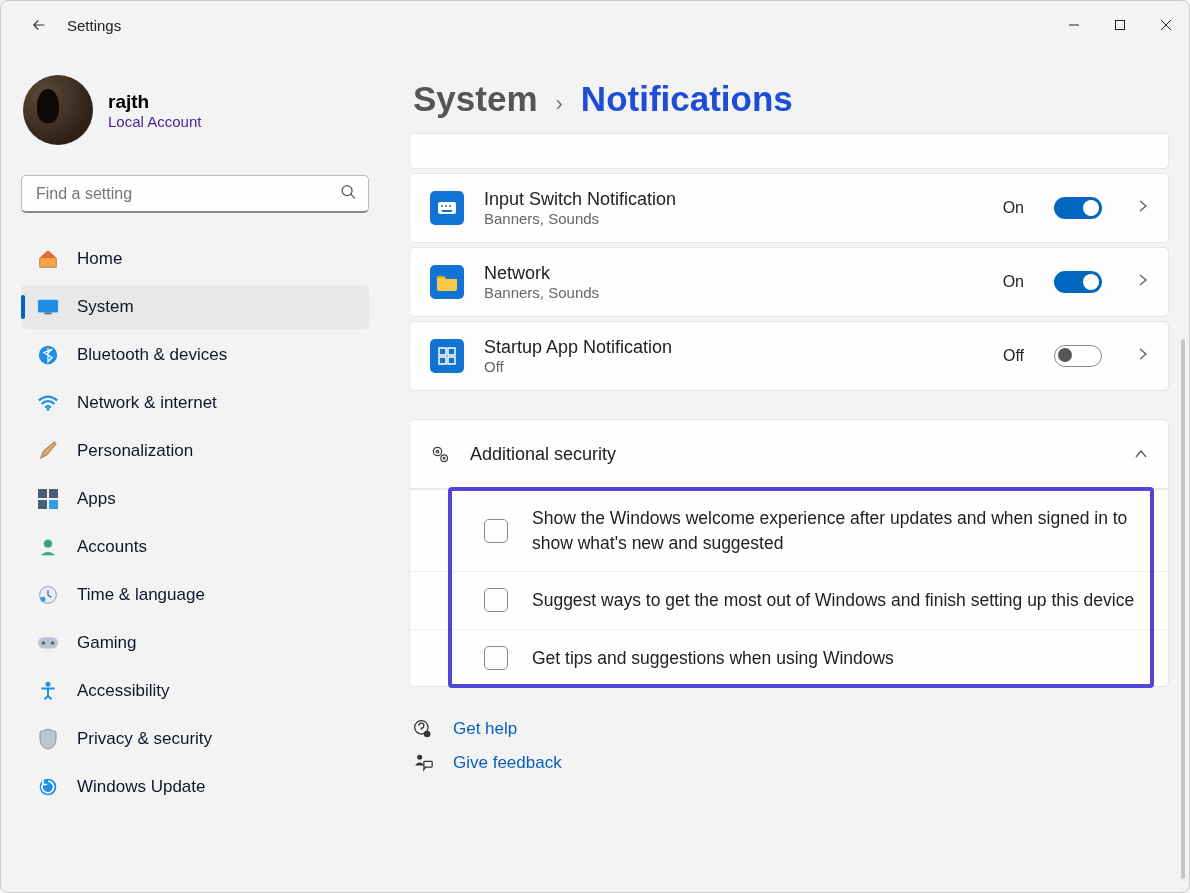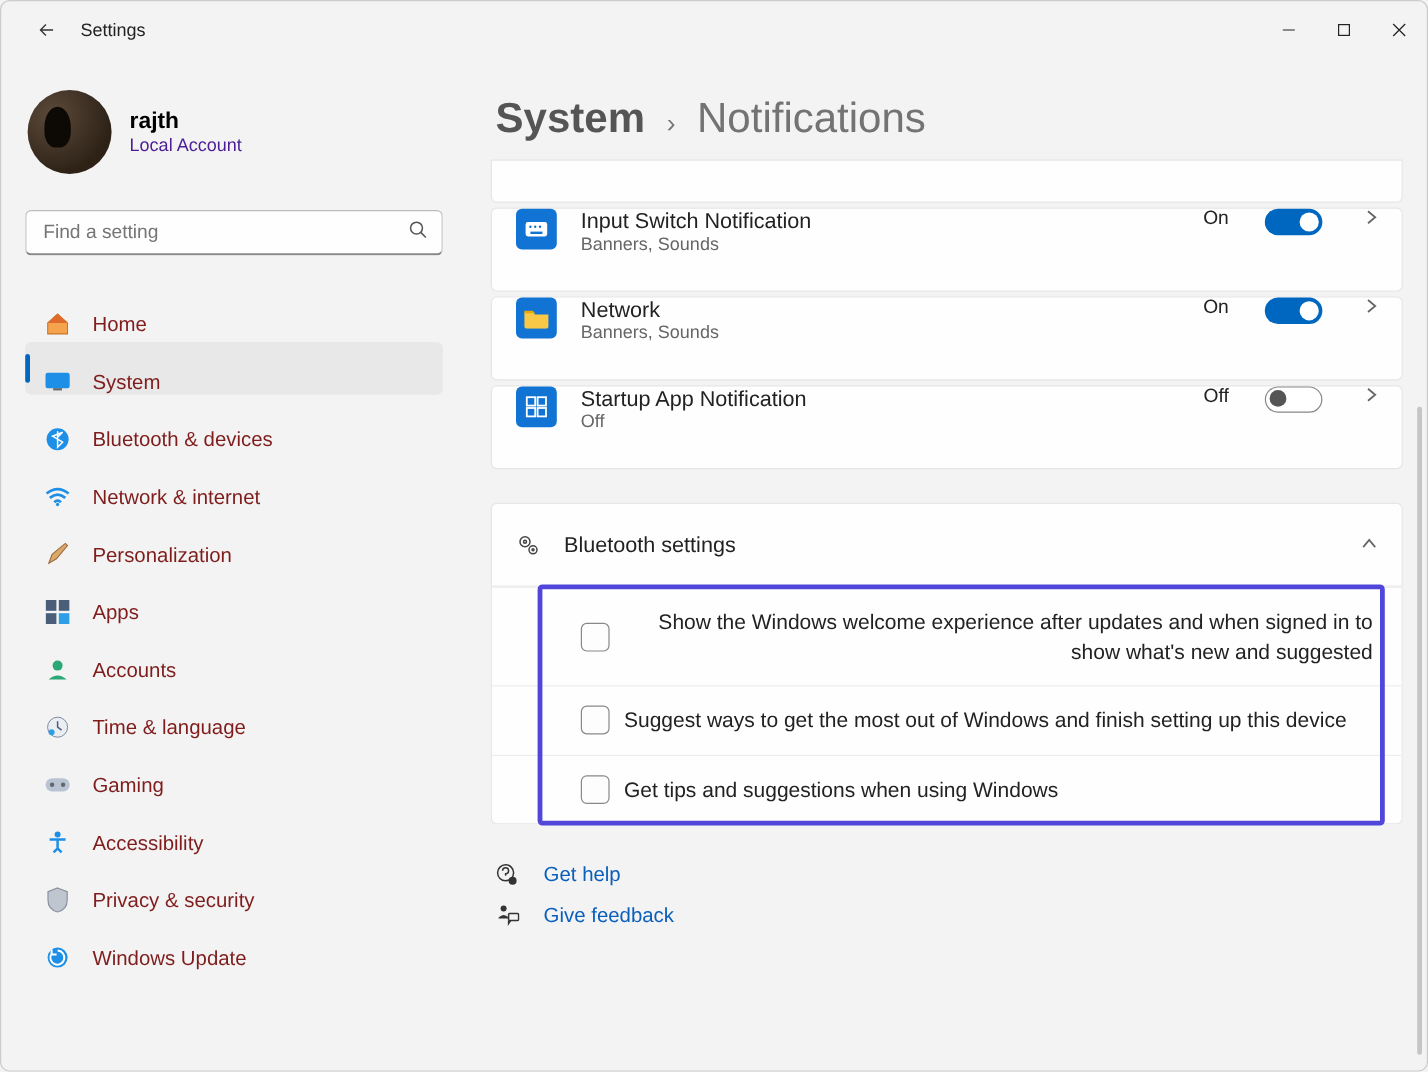--- a/index.html
+++ b/index.html
@@ -23,36 +23,36 @@
 .user-name { font-size: 19px; font-weight: 600; }
 .user-sub { font-size: 15px; color: #4c1d95; }
 
 
 .search-wrap { margin-top: 30px; position: relative; }
 .search-input { width: 100%; height: 38px; border: 1px solid #bbb; border-bottom: 2px solid #888; border-radius: 5px; background: #fefefe; padding: 0 40px 0 14px; font-size: 16px; color: #1d4ed8; }
 .search-icon-pos { position: absolute; right: 12px; top: 50%; transform: translateY(-50%); color: #555; }
 
 
 .nav { margin-top: 24px; display: flex; flex-direction: column; gap: 4px; }
-.nav-item { display: flex; align-items: flex-end; gap: 18px; height: 44px; padding: 0 16px; border-radius: 5px; font-size: 17px; color: #7f1d1d; position: relative; }
+.nav-item { display: flex; align-items: center; gap: 18px; height: 44px; padding: 0 16px; border-radius: 5px; font-size: 17px; color: #0f172a; position: relative; }
 .nav-item.selected { background: #e8e8e8; }
 .nav-item.selected::before { content:""; position: absolute; left: 0; top: 10px; bottom: 10px; width: 3.5px; background: #0067c0; border-radius: 3px; }
 .ni-icon { width: 22px; height: 22px; display: flex; align-items: center; justify-content: center; }
 
 
 .main { flex: 1; padding: 0 20px 0 20px; position: relative; }
 .breadcrumb { display: flex; align-items: baseline; gap: 18px; margin-top: 30px; margin-left: 4px; }
 .bc-parent { font-size: 35px; font-weight: 600; color: #555; }
 .bc-sep { font-size: 22px; color: #777; }
-.bc-current { font-size: 35px; font-weight: 400; color: #737373; }
+.bc-current { font-size: 35px; font-weight: 700; color: #1d4ed8; }
 
 .scroll-area { margin-top: 14px; }
 
 
-.card { background: #fefefe; border: 1px solid #e6e6e6; border-radius: 5px; margin-bottom: 4px; display: flex; align-items: flex-start; padding: 0 20px; gap: 20px; min-height: 70px; }
+.card { background: #fefefe; border: 1px solid #e6e6e6; border-radius: 5px; margin-bottom: 4px; display: flex; align-items: center; padding: 0 20px; gap: 20px; min-height: 70px; }
 .card.cut-top { border-radius: 0 0 5px 5px; min-height: 30px; }
 .app-icon { width: 34px; height: 34px; border-radius: 5px; display: flex; align-items: center; justify-content: center; flex-shrink: 0; }
 .app-icon.blue { background: #1173d4; }
 .app-icon.folder { background: #1173d4; position: relative; }
 .app-texts { flex: 1; }
 .app-title-text { font-size: 18px; color: #222; }
 .app-sub-text { font-size: 15px; color: #666; }
 .toggle-label { font-size: 16px; color: #222; margin-right: 10px; }
 .toggle { width: 48px; height: 22px; border-radius: 12px; position: relative; }
 .toggle.on { background: #0067c0; }
@@ -61,21 +61,21 @@
 .toggle.off::after { content:""; position:absolute; left:3px; top:2px; width:14px; height:14px; background:#555; border-radius:50%; }
 .chev { margin-left: 16px; color: #666; }
 
 
 .add-header { background: #fefefe; border: 1px solid #e6e6e6; border-radius: 5px 5px 0 0; margin-top: 28px; display: flex; align-items: center; padding: 0 20px; height: 70px; gap: 20px; margin-bottom: 0; }
 .gear-icon { width: 20px; height: 20px; color: #444; }
 
 
 .cb-list { background: #fefefe; border: 1px solid #e6e6e6; border-top: none; border-radius: 0 0 5px 5px; position: relative; }
 .cb-overlay { position: absolute; left: 38px; right: 14px; top: -2px; bottom: -2px; border: 4px solid #5046d9; border-radius: 4px; pointer-events: none; }
-.cb-row { display: flex; align-items: center; gap: 12px; padding: 16px 24px 16px 74px; border-top: 1px solid #eee; text-align: right; }
+.cb-row { display: flex; align-items: center; gap: 24px; padding: 16px 24px 16px 74px; border-top: 1px solid #eee; }
 .cb-row:first-child { border-top: none; }
 .cb-box { width: 24px; height: 24px; border: 1.5px solid #888; border-radius: 5px; flex-shrink: 0; background: #fdfdfd; }
 .cb-text { font-size: 17.5px; color: #222; line-height: 1.4; }
 
 
 .footer-links { margin-top: 32px; display: flex; flex-direction: column; gap: 14px; margin-left: 4px; }
 .flink { display: flex; align-items: flex-start; gap: 20px; }
 .flink-text { color: #0a5fba; font-size: 17px; }
 .flink-icon { width: 20px; height: 20px; color: #333; }
 
@@ -321,21 +321,21 @@
       </div>
 
       <div class="add-header">
         <span class="gear-icon"><svg width="20" height="20" viewBox="0 0 24 24" fill="none" stroke="#444" stroke-width="1.5">
               <circle cx="9" cy="9" r="5"></circle>
               <circle cx="9" cy="9" r="1.5"></circle>
               <circle cx="17" cy="17" r="4"></circle>
               <circle cx="17" cy="17" r="1"></circle>
             </svg></span>
         <div class="app-texts">
-            <div class="app-title-text">Bluetooth settings</div>
+            <div class="app-title-text">Additional security</div>
           </div>
         <span class="chev"><svg width="14" height="10" viewBox="0 0 14 10">
               <path d="M2 8 l5-6 5 6" fill="none" stroke="#666" stroke-width="1.5"></path>
             </svg></span>
       </div>
 
       <div class="cb-list">
         <div class="cb-overlay"></div>
         <div class="cb-row">
           <span class="cb-box"></span>

